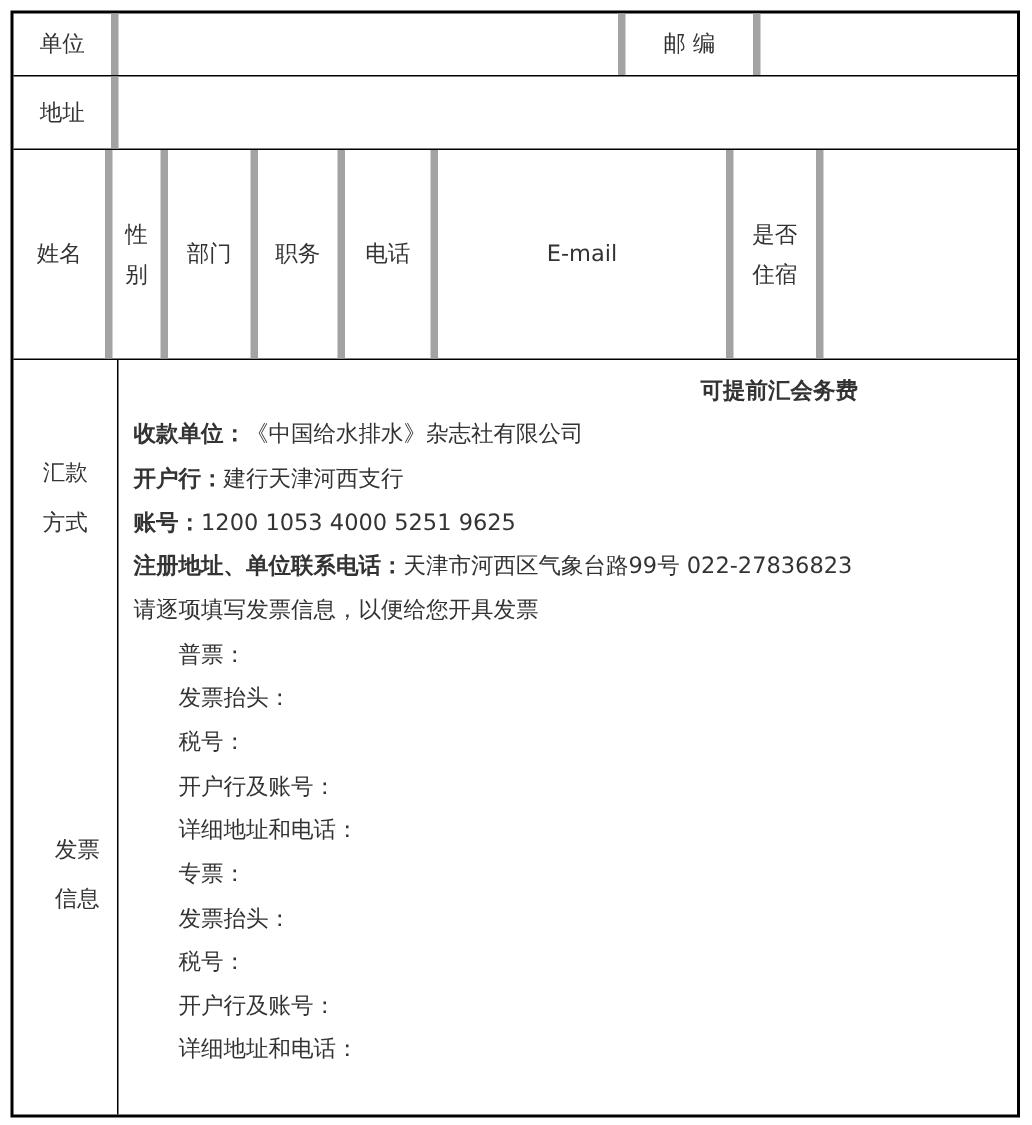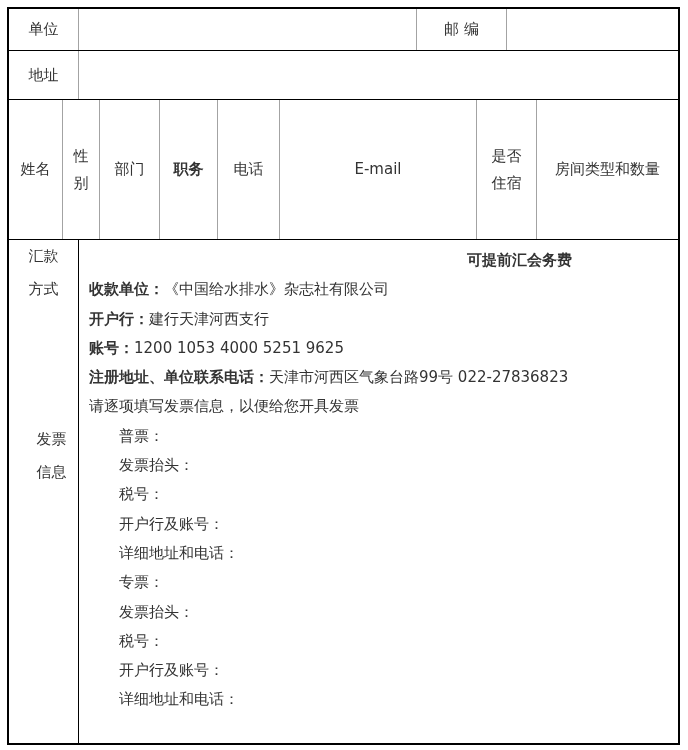--- a/index.html
+++ b/index.html
@@ -5,40 +5,40 @@
   * { margin:0; padding:0; box-sizing:border-box; }
   html,body { width:688px; height:750px; background:#fff; }
   body { font-family:"DejaVu Sans","Liberation Sans",sans-serif; color:#333; font-size:15px; }
   .form-table {
     position:absolute; left:7px; top:7px; width:673px; height:738px;
     border:2px solid #000; display:flex; flex-direction:column;
   }
   .row { display:flex; border-bottom:1px solid #000; flex-shrink:0; }
   .row-last { border-bottom:none; flex:1; }
   .cell {
-    border-right:1px solid #a3a3a3; display:flex; align-items:center;
+    border-right:5px solid #a3a3a3; display:flex; align-items:center;
     justify-content:center; text-align:center; overflow:hidden;
   }
   .cell.last { border-right:none; }
   .r1 { height:42px; }
   .r2 { height:49px;justify-content:space-between; }
   .r3 { height:140px; }
   .w-label { width:70px; }
   .grow { flex:1; }
   .w-postal { width:90px; }
   .w-postal-val { width:171px; }
   .hc { line-height:1.8; padding:0 8px; }
-  .c0 { width:54px;text-align:right; } .c1 { width:37px; } .c2 { width:60px; }
-  .c3 { width:58px;font-weight:bold; } .c4 { width:62px; } .c5 { width:70px; }
+  .c0 { width:66px;text-align:right; } .c1 { width:37px; } .c2 { width:60px; }
+  .c3 { width:58px; } .c4 { width:62px; } .c5 { width:70px; }
   .c6 { width:197px; } .c7 { width:60px; } .c8 { flex:1; }
   
   .leftcol { width:70px; border-right:1px solid #000; display:flex; flex-direction:column; }
   .leftcol .lab-a { height:183px; }
   .leftcol .lab-b { flex:1;margin-left:16px; }
-  .vlabel { display:flex; align-items:flex-start; justify-content:center; }
+  .vlabel { display:flex; align-items:center; justify-content:center; }
   .vlabel span { display:block; width:2.2em; text-align:center; line-height:2.2; }
   .content { flex:1; padding:6px 10px 0 10px; line-height:29.3px; }
   .fee { font-weight:bold; text-indent:378px; }
   .b { font-weight:normal; }
   .line .lbl { font-weight:bold; }
   .indent { padding-left:30px; }
 </style>
 </head>
 <body>
 
@@ -57,21 +57,20 @@
   </div>
 
   <div class="row r3">
     <div class="cell hc c0">姓名</div>
     <div class="cell hc c1">性别</div>
     <div class="cell hc c2">部门</div>
     <div class="cell hc c3">职务</div>
     <div class="cell hc c4">电话</div>
     <div class="cell hc c6">E-mail</div>
     <div class="cell hc c7">是否住宿</div>
-    <div class="cell hc c8 last">房间类型和数量</div>
   </div>
 
   <div class="row row-last">
     <div class="leftcol">
       <div class="vlabel lab-a">
         <span>汇款方式</span>
       </div>
       <div class="vlabel lab-b">
         <span>发票信息</span>
       </div>

